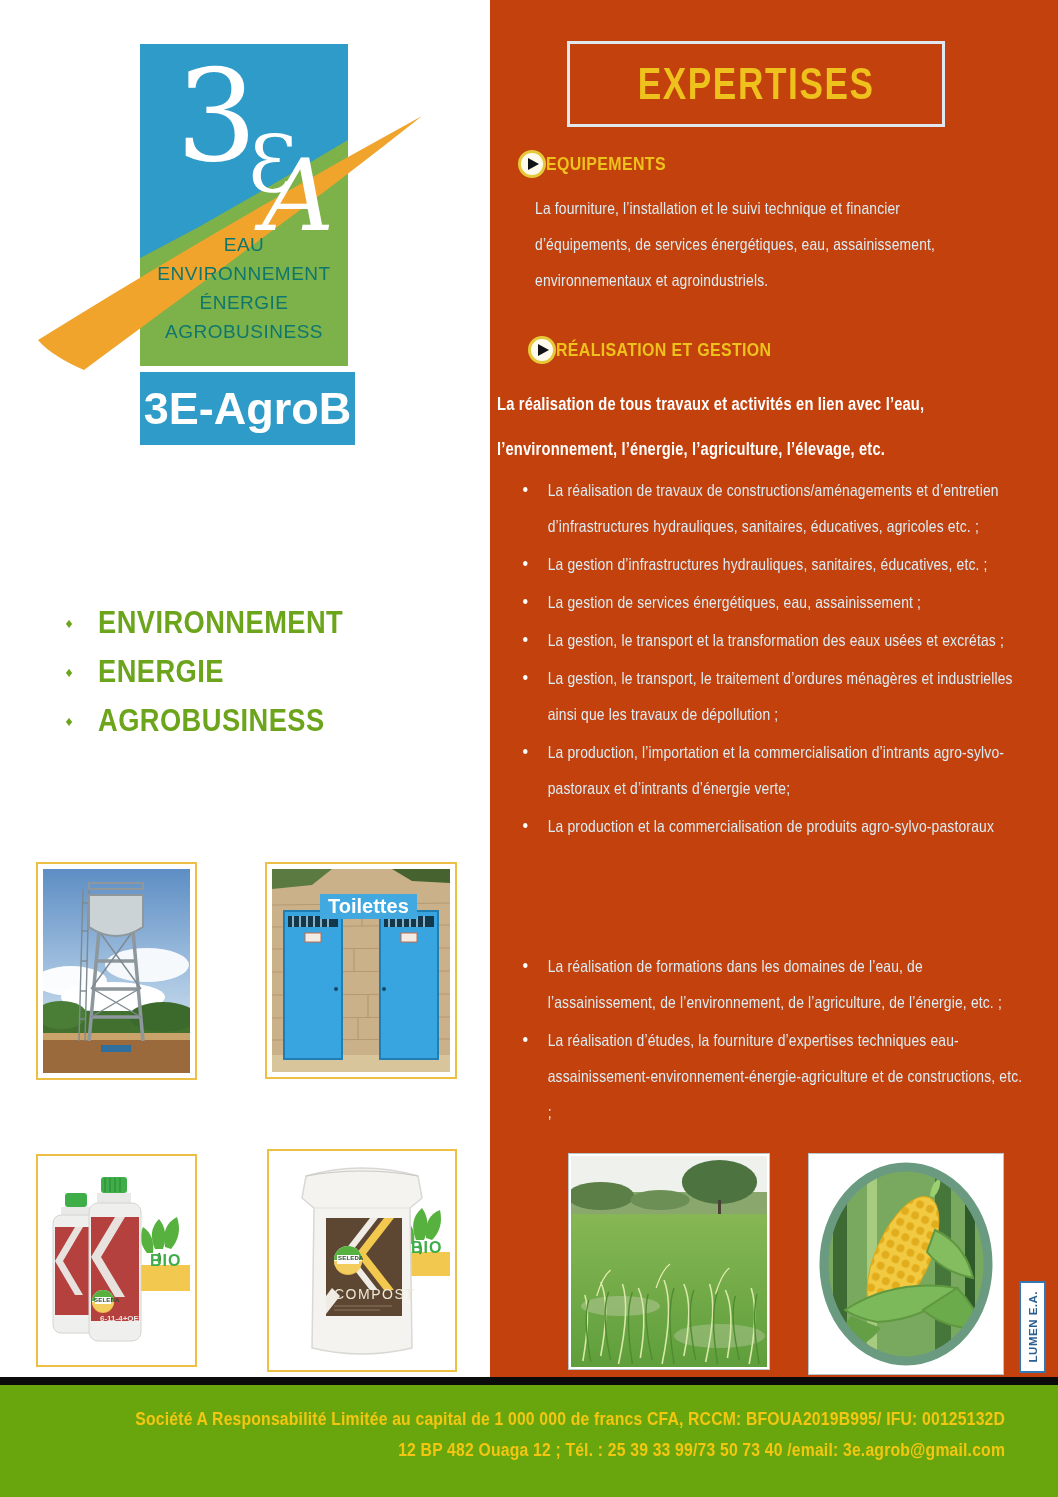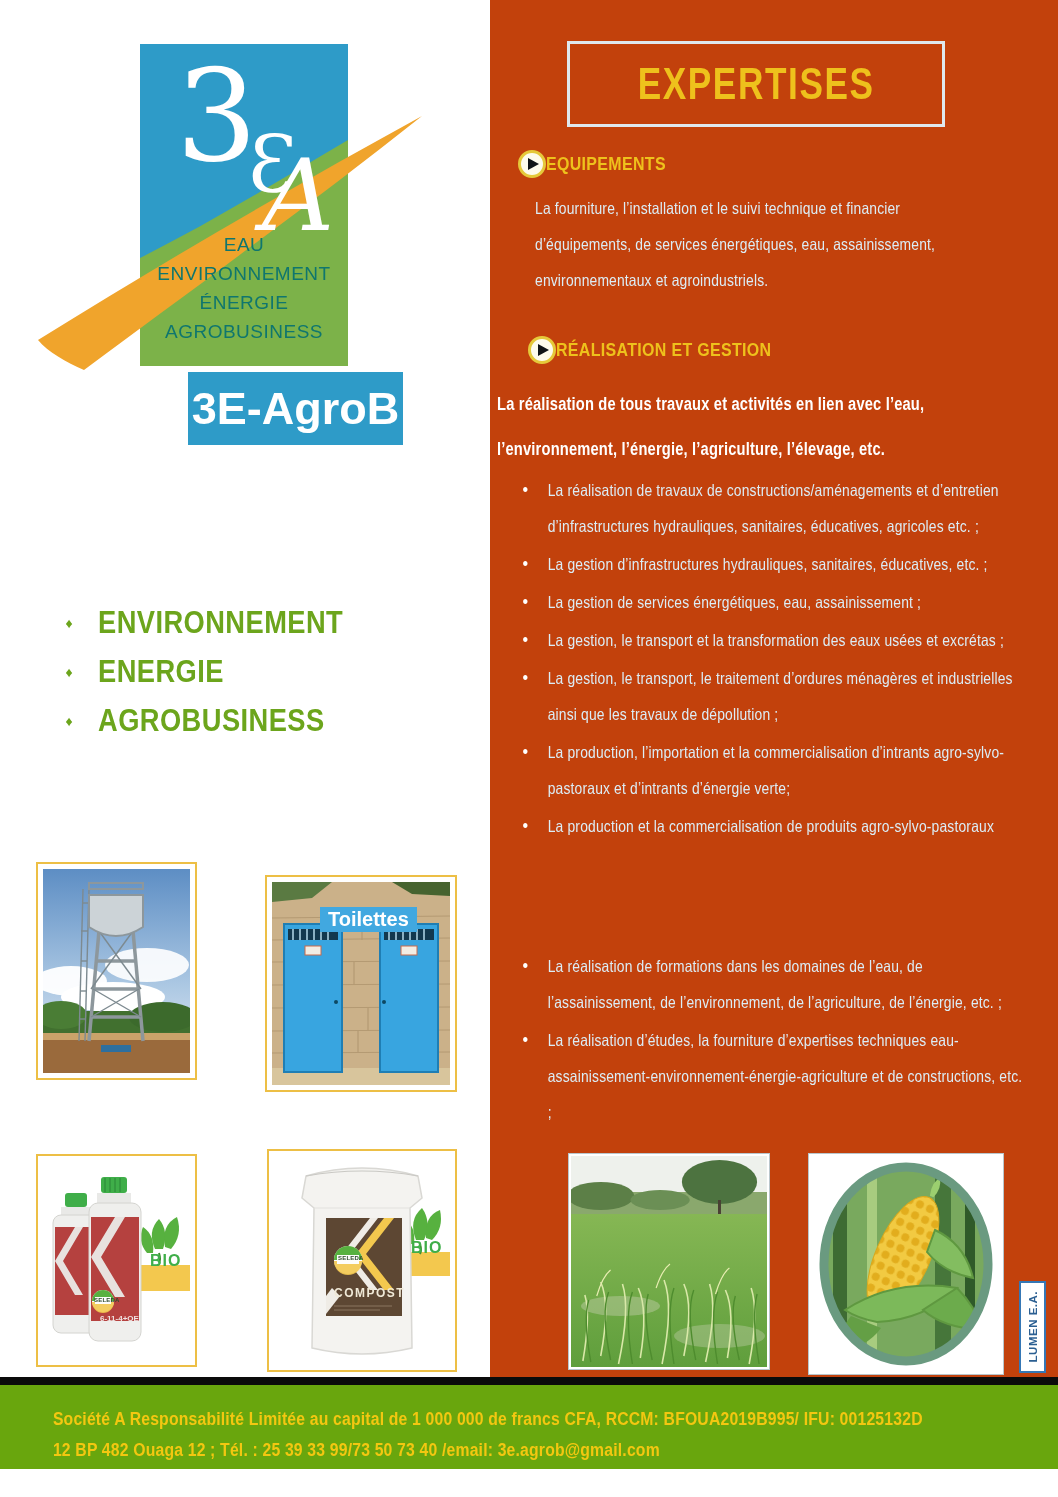--- a/index.html
+++ b/index.html
@@ -25,48 +25,48 @@
   .blist li::before{content:"•";position:absolute;left:3px;top:0;color:#ffffff;font-size:19px;}
   
   .logo-art{position:absolute;left:30px;top:40px;width:420px;height:330px;}
   .logo-mark{position:absolute;color:#fff;font-family:"DejaVu Serif",serif;line-height:1;}
   .m3{left:176px;top:52px;font-size:128px;}
   .mamp{left:248px;top:126px;font-size:78px;}
   .ma{left:262px;top:146px;font-size:100px;font-style:italic;}
   .logo-words{position:absolute;left:140px;top:230px;width:208px;text-align:center;color:#0f766e;
               font-size:19px;line-height:29px;letter-spacing:.5px;}
   .brand-box{position:absolute;left:140px;top:372px;width:215px;height:73px;background:#2e9bc8;
-             display:flex;align-items:center;justify-content:center;color:#fff;font-size:45px;font-weight:bold;margin-left:48px;}
+             display:flex;align-items:center;justify-content:center;color:#fff;font-size:45px;font-weight:bold;}
   .domains-banner{position:absolute;left:40px;top:490px;width:408px;height:72px;background:#70a527;
                   display:flex;align-items:center;justify-content:center;}
   .domains-banner .t{color:#fff;font-size:35px;font-weight:bold;letter-spacing:1px;transform:scaleX(.84);white-space:nowrap;}
   .domains-list{position:absolute;left:40px;top:598px;width:430px;list-style:none;margin:0;padding:0;}
   .domains-list li{display:flex;align-items:center;height:49px;}
   .diamond{width:58px;text-align:center;color:#6ca51c;font-size:14px;flex:0 0 auto;}
   .diamond::before{content:"♦";}
   .dlabel{color:#6ca51c;font-size:31px;font-weight:bold;letter-spacing:.5px;transform:scaleX(.88);
           transform-origin:0 50%;white-space:nowrap;}
   
   .photo{position:absolute;border:2px solid #edbf45;background:#fff;padding:5px;box-sizing:border-box;margin:0;}
   .photo svg{display:block;width:100%;height:100%;}
   .photo .ovl{position:absolute;}
   .gray-frame{border:1px solid #cfd8dc;}
   
   .black-strip{position:absolute;left:0;top:1377px;width:1058px;height:8px;background:#0b0b0b;}
-  .footer{position:absolute;left:0;top:1385px;width:1058px;height:84px;background:#69a60d;
-          text-align:left;box-sizing:border-box;padding-top:19px;}
+  .footer{position:absolute;left:0;top:1385px;width:1058px;height:112px;background:#69a60d;
+          text-align:right;box-sizing:border-box;padding-top:19px;}
   .footer .fl{color:#f3c711;font-weight:bold;font-size:17.5px;line-height:31px;letter-spacing:.2px;transform:scaleX(.9);transform-origin:50% 50%;}
   .side-label{position:absolute;left:1019px;top:1281px;width:27px;height:92px;background:#fff;border:2px solid #3577b5;
               box-sizing:border-box;display:flex;align-items:center;justify-content:center;}
   .side-label span{writing-mode:vertical-rl;transform:rotate(180deg);color:#2b5f92;font-size:11.5px;font-weight:bold;letter-spacing:.5px;}
   
   .toilettes-label{left:53px;top:30px;background:#41a8e0;color:#fff;font-weight:bold;font-size:20px;padding:1px 8px;}
   .bio-txt{color:#3fae49;font-weight:bold;font-size:16px;letter-spacing:1px;}
   .seleda-txt{color:#2f4a2d;font-weight:bold;font-size:6px;letter-spacing:.2px;}
-  .compost-txt{color:#efe8d6;font-weight:bold;font-size:12px;letter-spacing:1.5px;}
+  .compost-txt{color:#efe8d6;font-weight:normal;font-size:14px;letter-spacing:1.5px;}
   .code-txt{color:#f0e3e3;font-weight:bold;font-size:8px;}
 </style>
 </head>
 <body>
 
 <div class="page">
 
   <svg class="logo-art" viewBox="0 0 420 330" aria-hidden="true">
     <rect x="110" y="4" width="208" height="322" fill="#2e9bc8"></rect>
     <path d="M110,218 C180,183 250,140 318,100 L318,326 L110,326 Z" fill="#7cb249"></path>
@@ -137,21 +137,21 @@
         <line x1="38" y1="92" x2="44" y2="92"></line>
           <line x1="37" y1="122" x2="43" y2="122"></line>
           <line x1="37" y1="150" x2="42" y2="150"></line>
       </g>
       <path d="M46,26 L100,26 L100,58 Q73,76 46,58 Z" fill="#ccd3d7" stroke="#8d979c" stroke-width="2"></path>
       <rect x="46" y="14" width="54" height="6" fill="none" stroke="#8d979c" stroke-width="2"></rect>
       <rect x="58" y="176" width="30" height="7" fill="#2e6f9e"></rect>
     </svg>
   </figure>
 
-  <figure class="photo" style="left:265px;top:862px;width:192px;height:217px;margin-top:13px;">
+  <figure class="photo" style="left:265px;top:862px;width:192px;height:217px;">
     <svg viewBox="0 0 178 203" preserveAspectRatio="none">
       <rect width="178" height="203" fill="#cbb189"></rect>
       <path d="M0,0 L60,0 L40,16 L0,20 Z" fill="#5a7a42"></path>
       <path d="M120,0 L178,0 L178,14 L140,12 Z" fill="#46632f"></path>
       <g stroke="#b49a73" stroke-width="1.2">
         <line x1="0" y1="36" x2="178" y2="34"></line>
           <line x1="0" y1="58" x2="178" y2="56"></line>
         <line x1="0" y1="80" x2="178" y2="79"></line>
           <line x1="0" y1="103" x2="178" y2="102"></line>
         <line x1="0" y1="126" x2="178" y2="125"></line>

